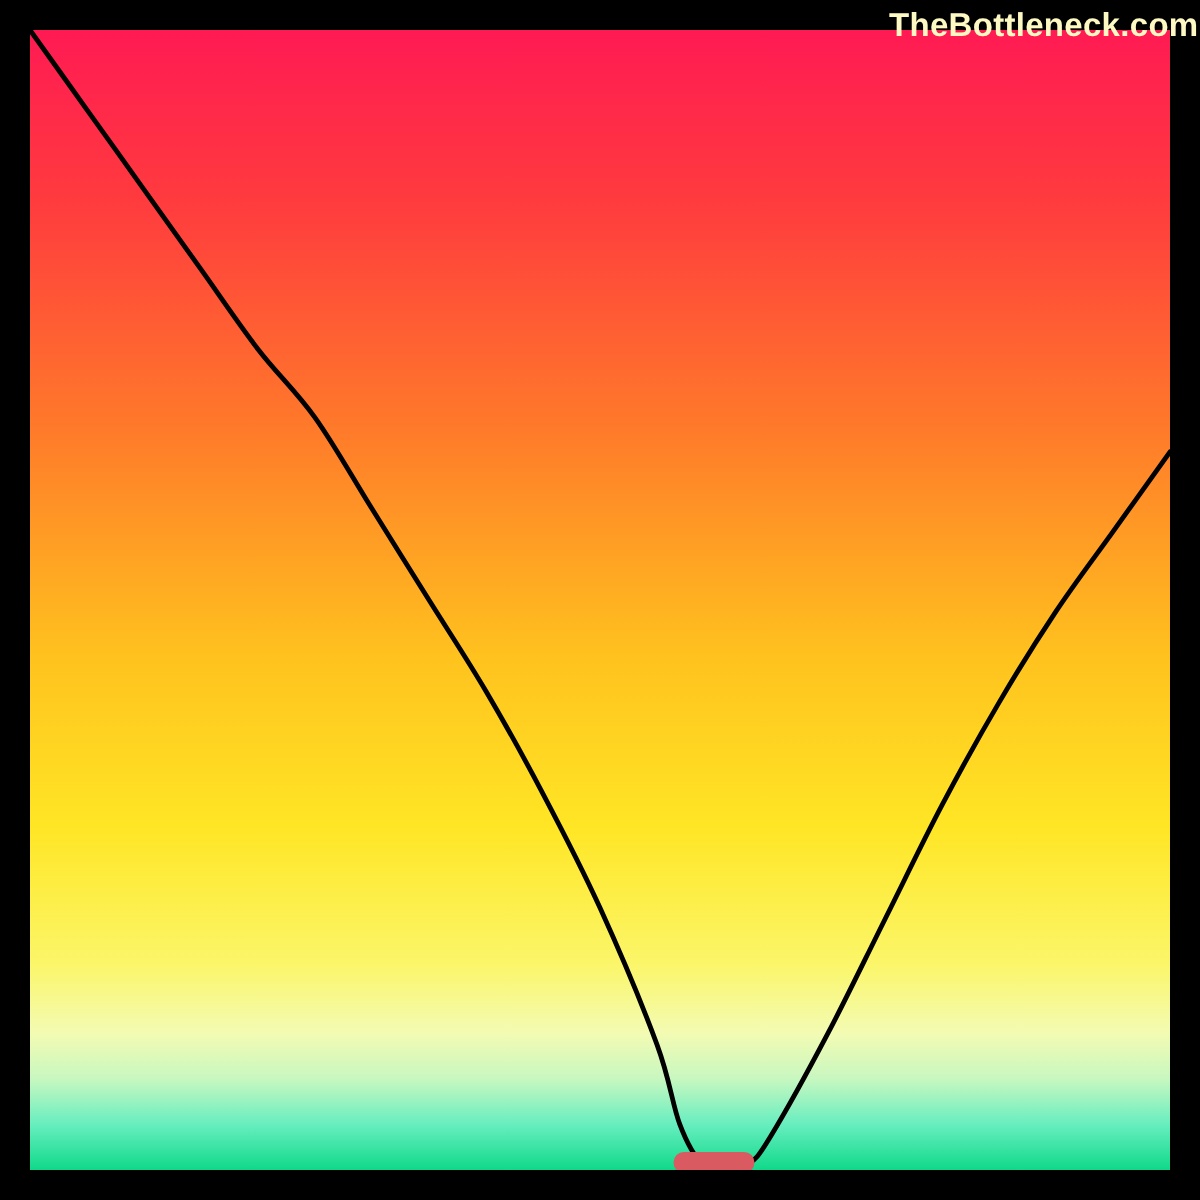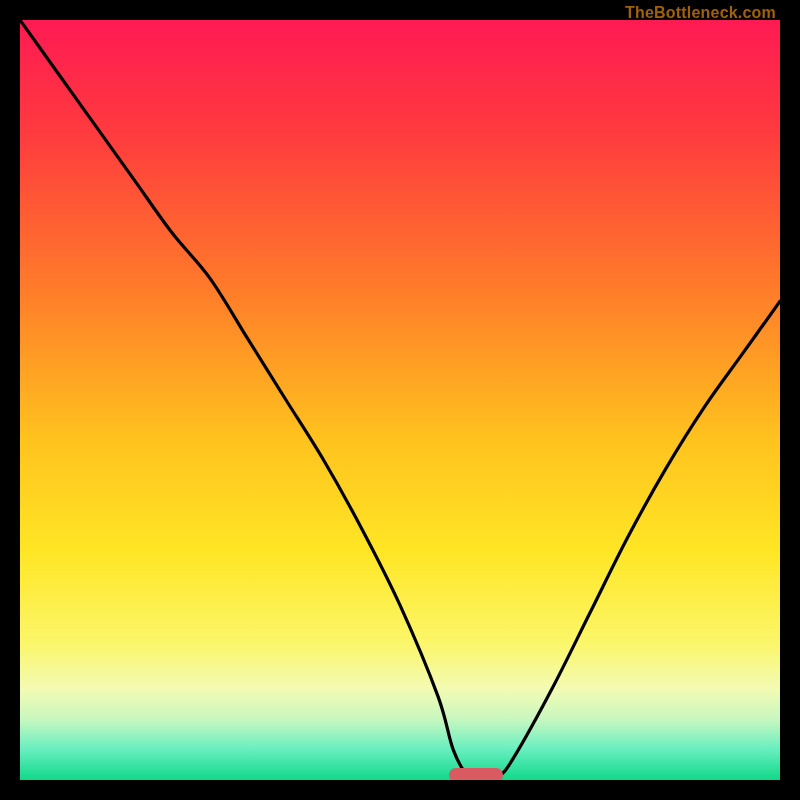--- a/index.html
+++ b/index.html
@@ -39,25 +39,25 @@
     height: 100%;
   }
   .marker {
     position: absolute;
     height: 14px;
     border-radius: 7px;
   }
   .watermark {
     position: absolute;
     top: 4px;
-    right: 24px;
+    right: 1px;
     font-family: Arial, Helvetica, sans-serif;
-    font-size: 16px;
+    font-size: 22px;
     font-weight: 600;
-    color: #a16207;
+    color: #fef9c3;
     letter-spacing: 0.2px;
   }
 </style>
 </head>
 <body>
 
 <div class="frame">
 
   <div class="plot">
 

